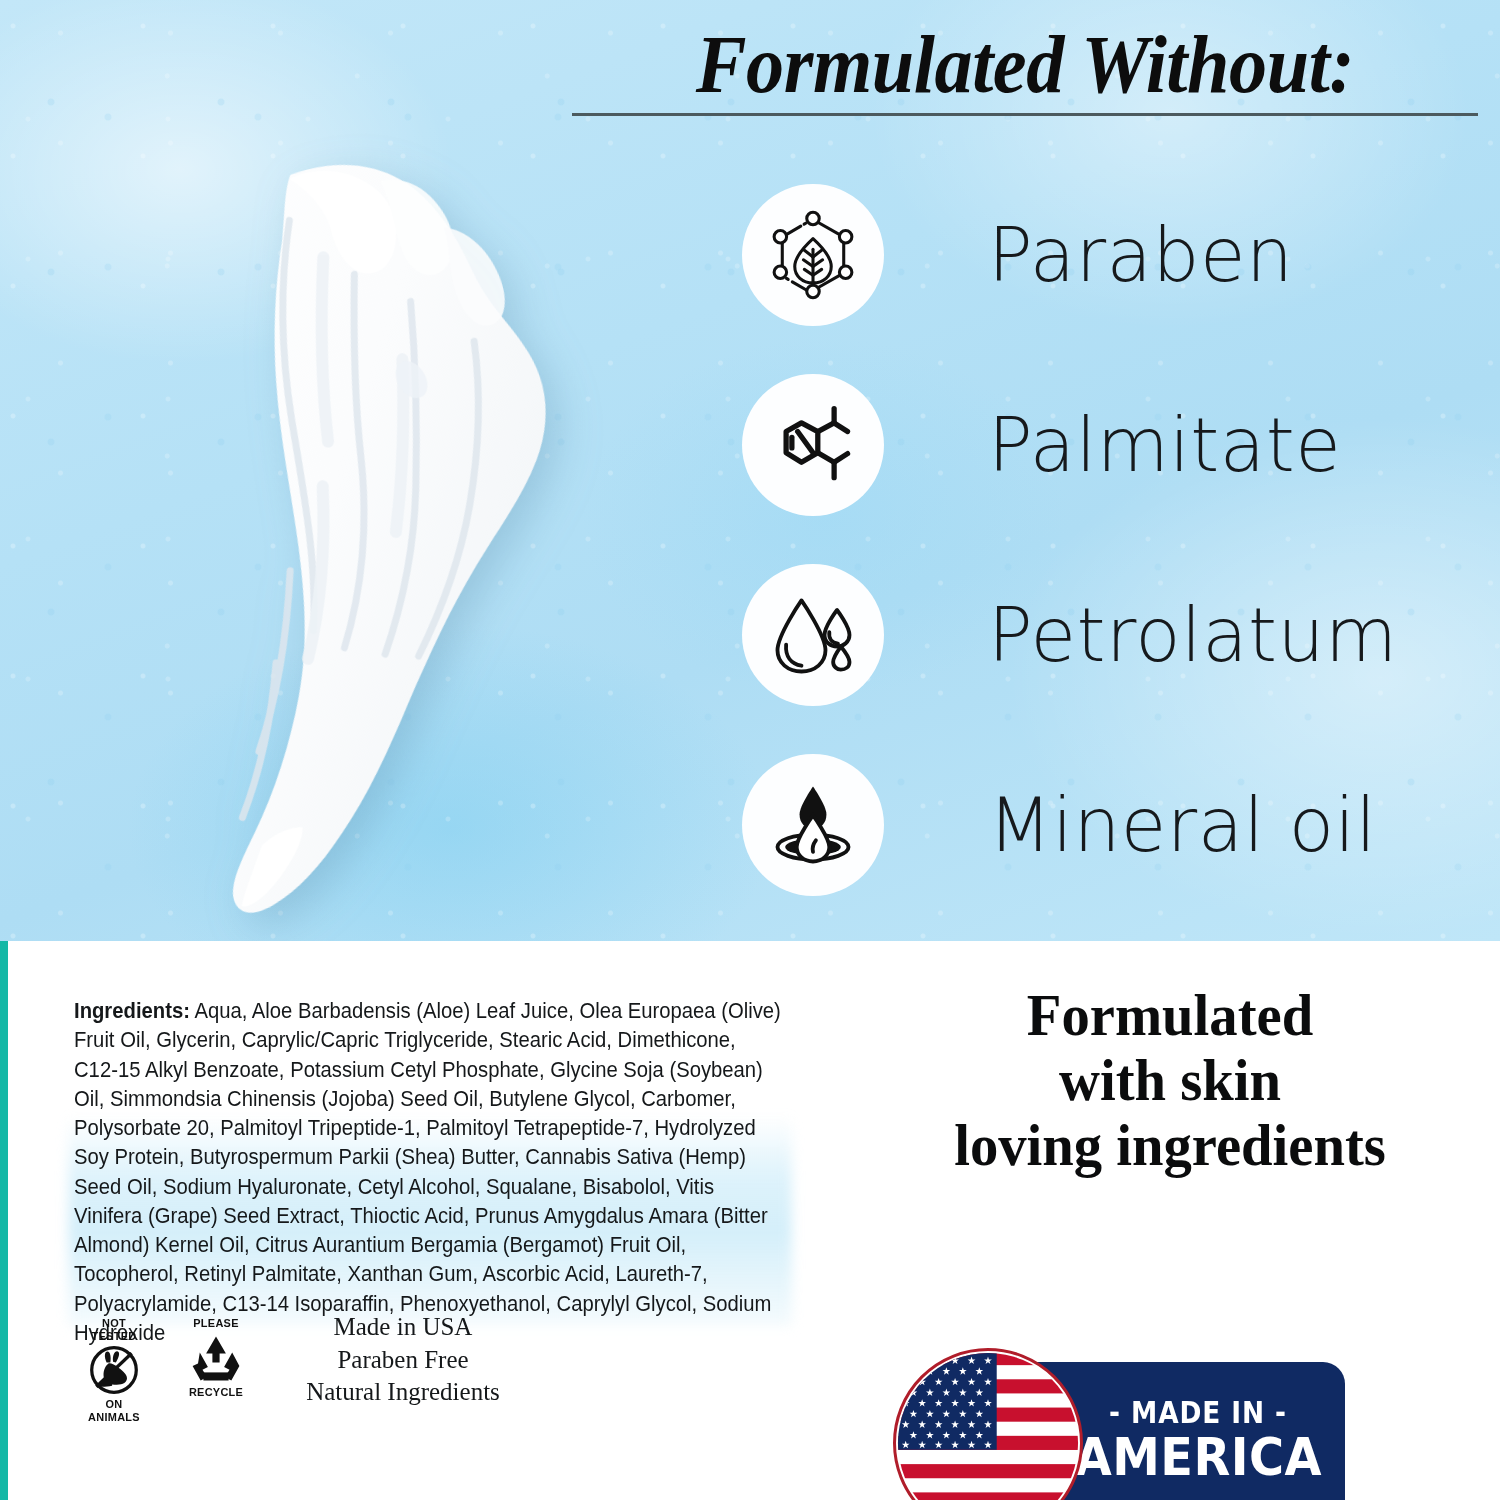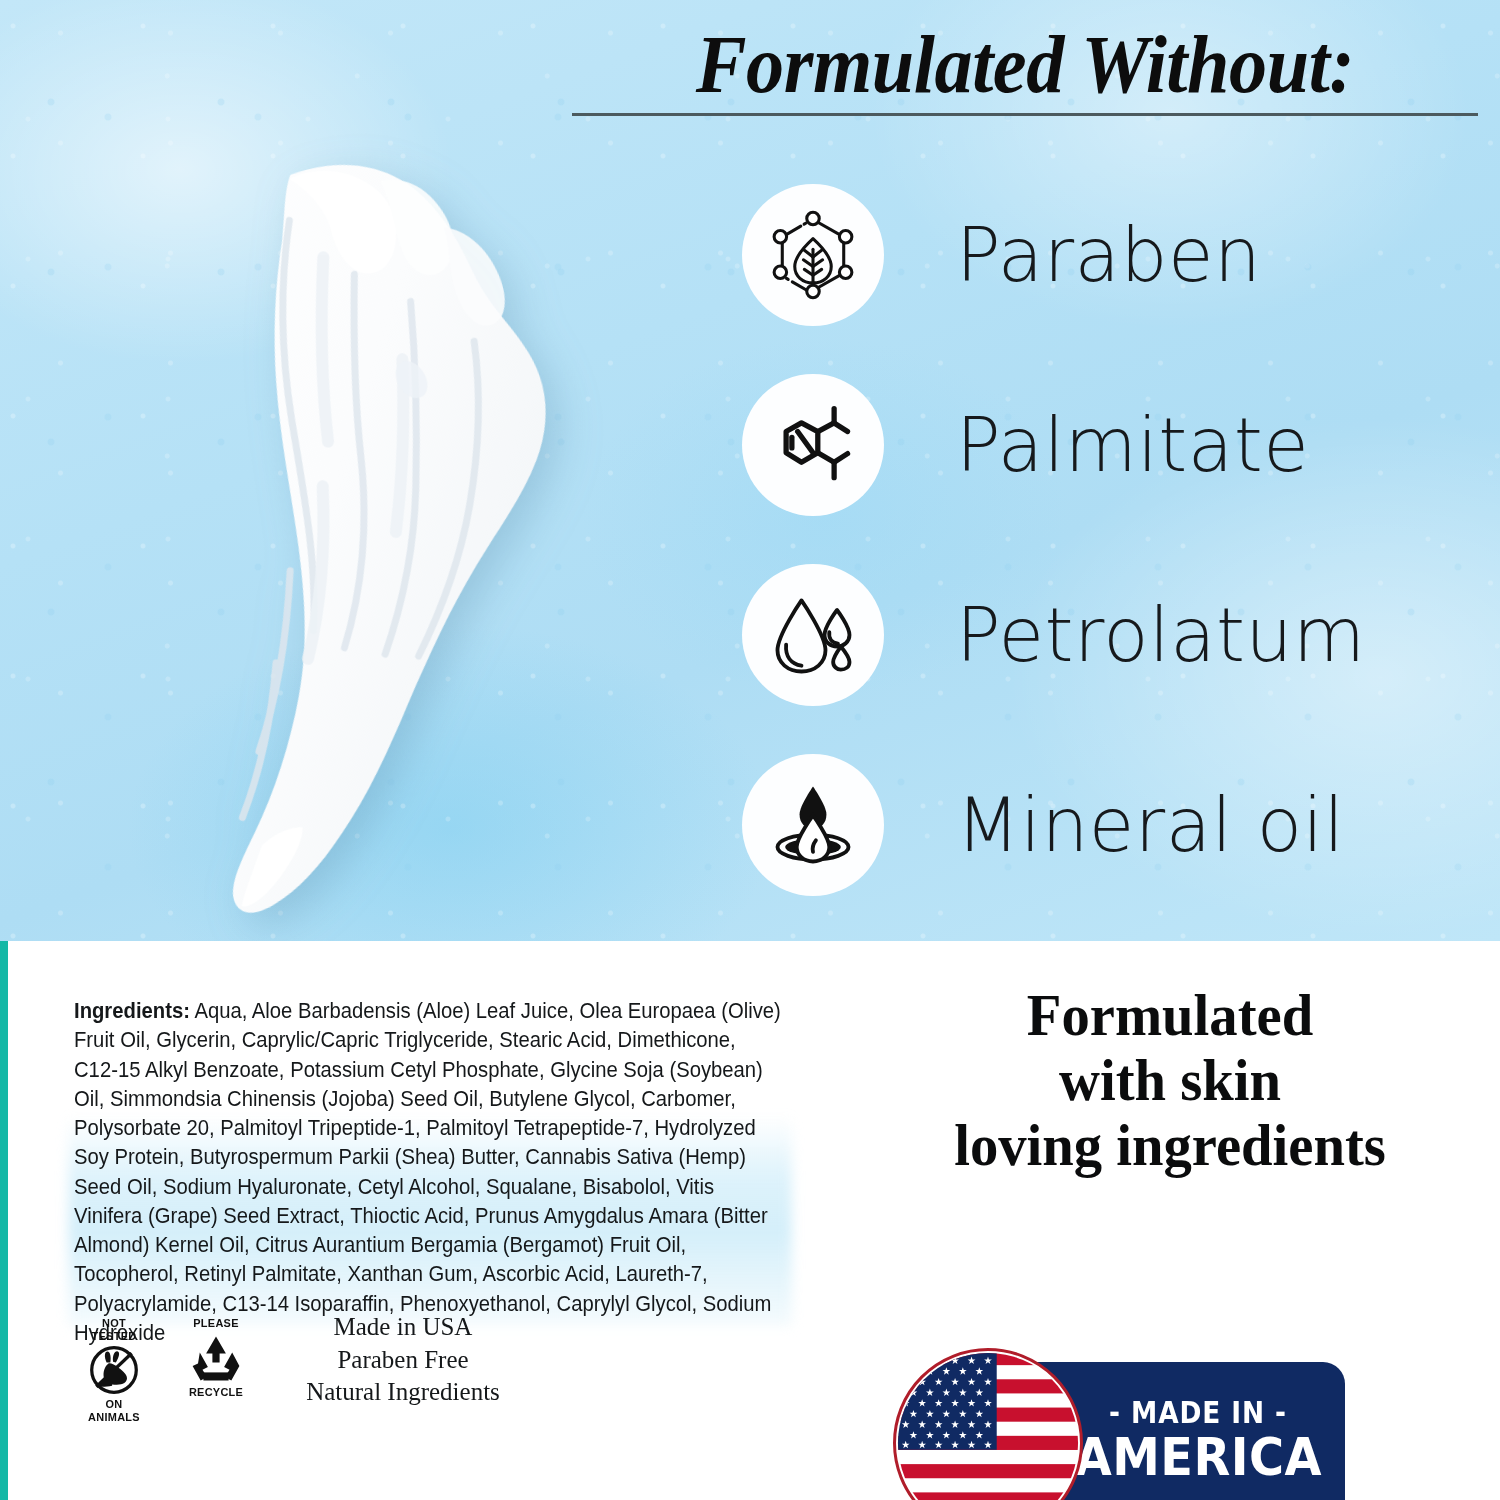--- a/index.html
+++ b/index.html
@@ -103,21 +103,21 @@
     width: 142px; height: 142px;
     border-radius: 50%;
     background: #fdfeff;
     display: flex;
     align-items: center;
     justify-content: center;
     box-shadow: 0 0 0 0 rgba(0,0,0,0);
   }
   .icon-circle svg { display: block; }
   .free-label {
-    margin-left: 72px;
+    margin-left: 104px;
     font-family: "DejaVu Sans", sans-serif;
     font-weight: 300;
     font-size: 74px;
     line-height: 1;
     color: #16191c;
     letter-spacing: 0.5px;
     white-space: nowrap;
   }
 
   

